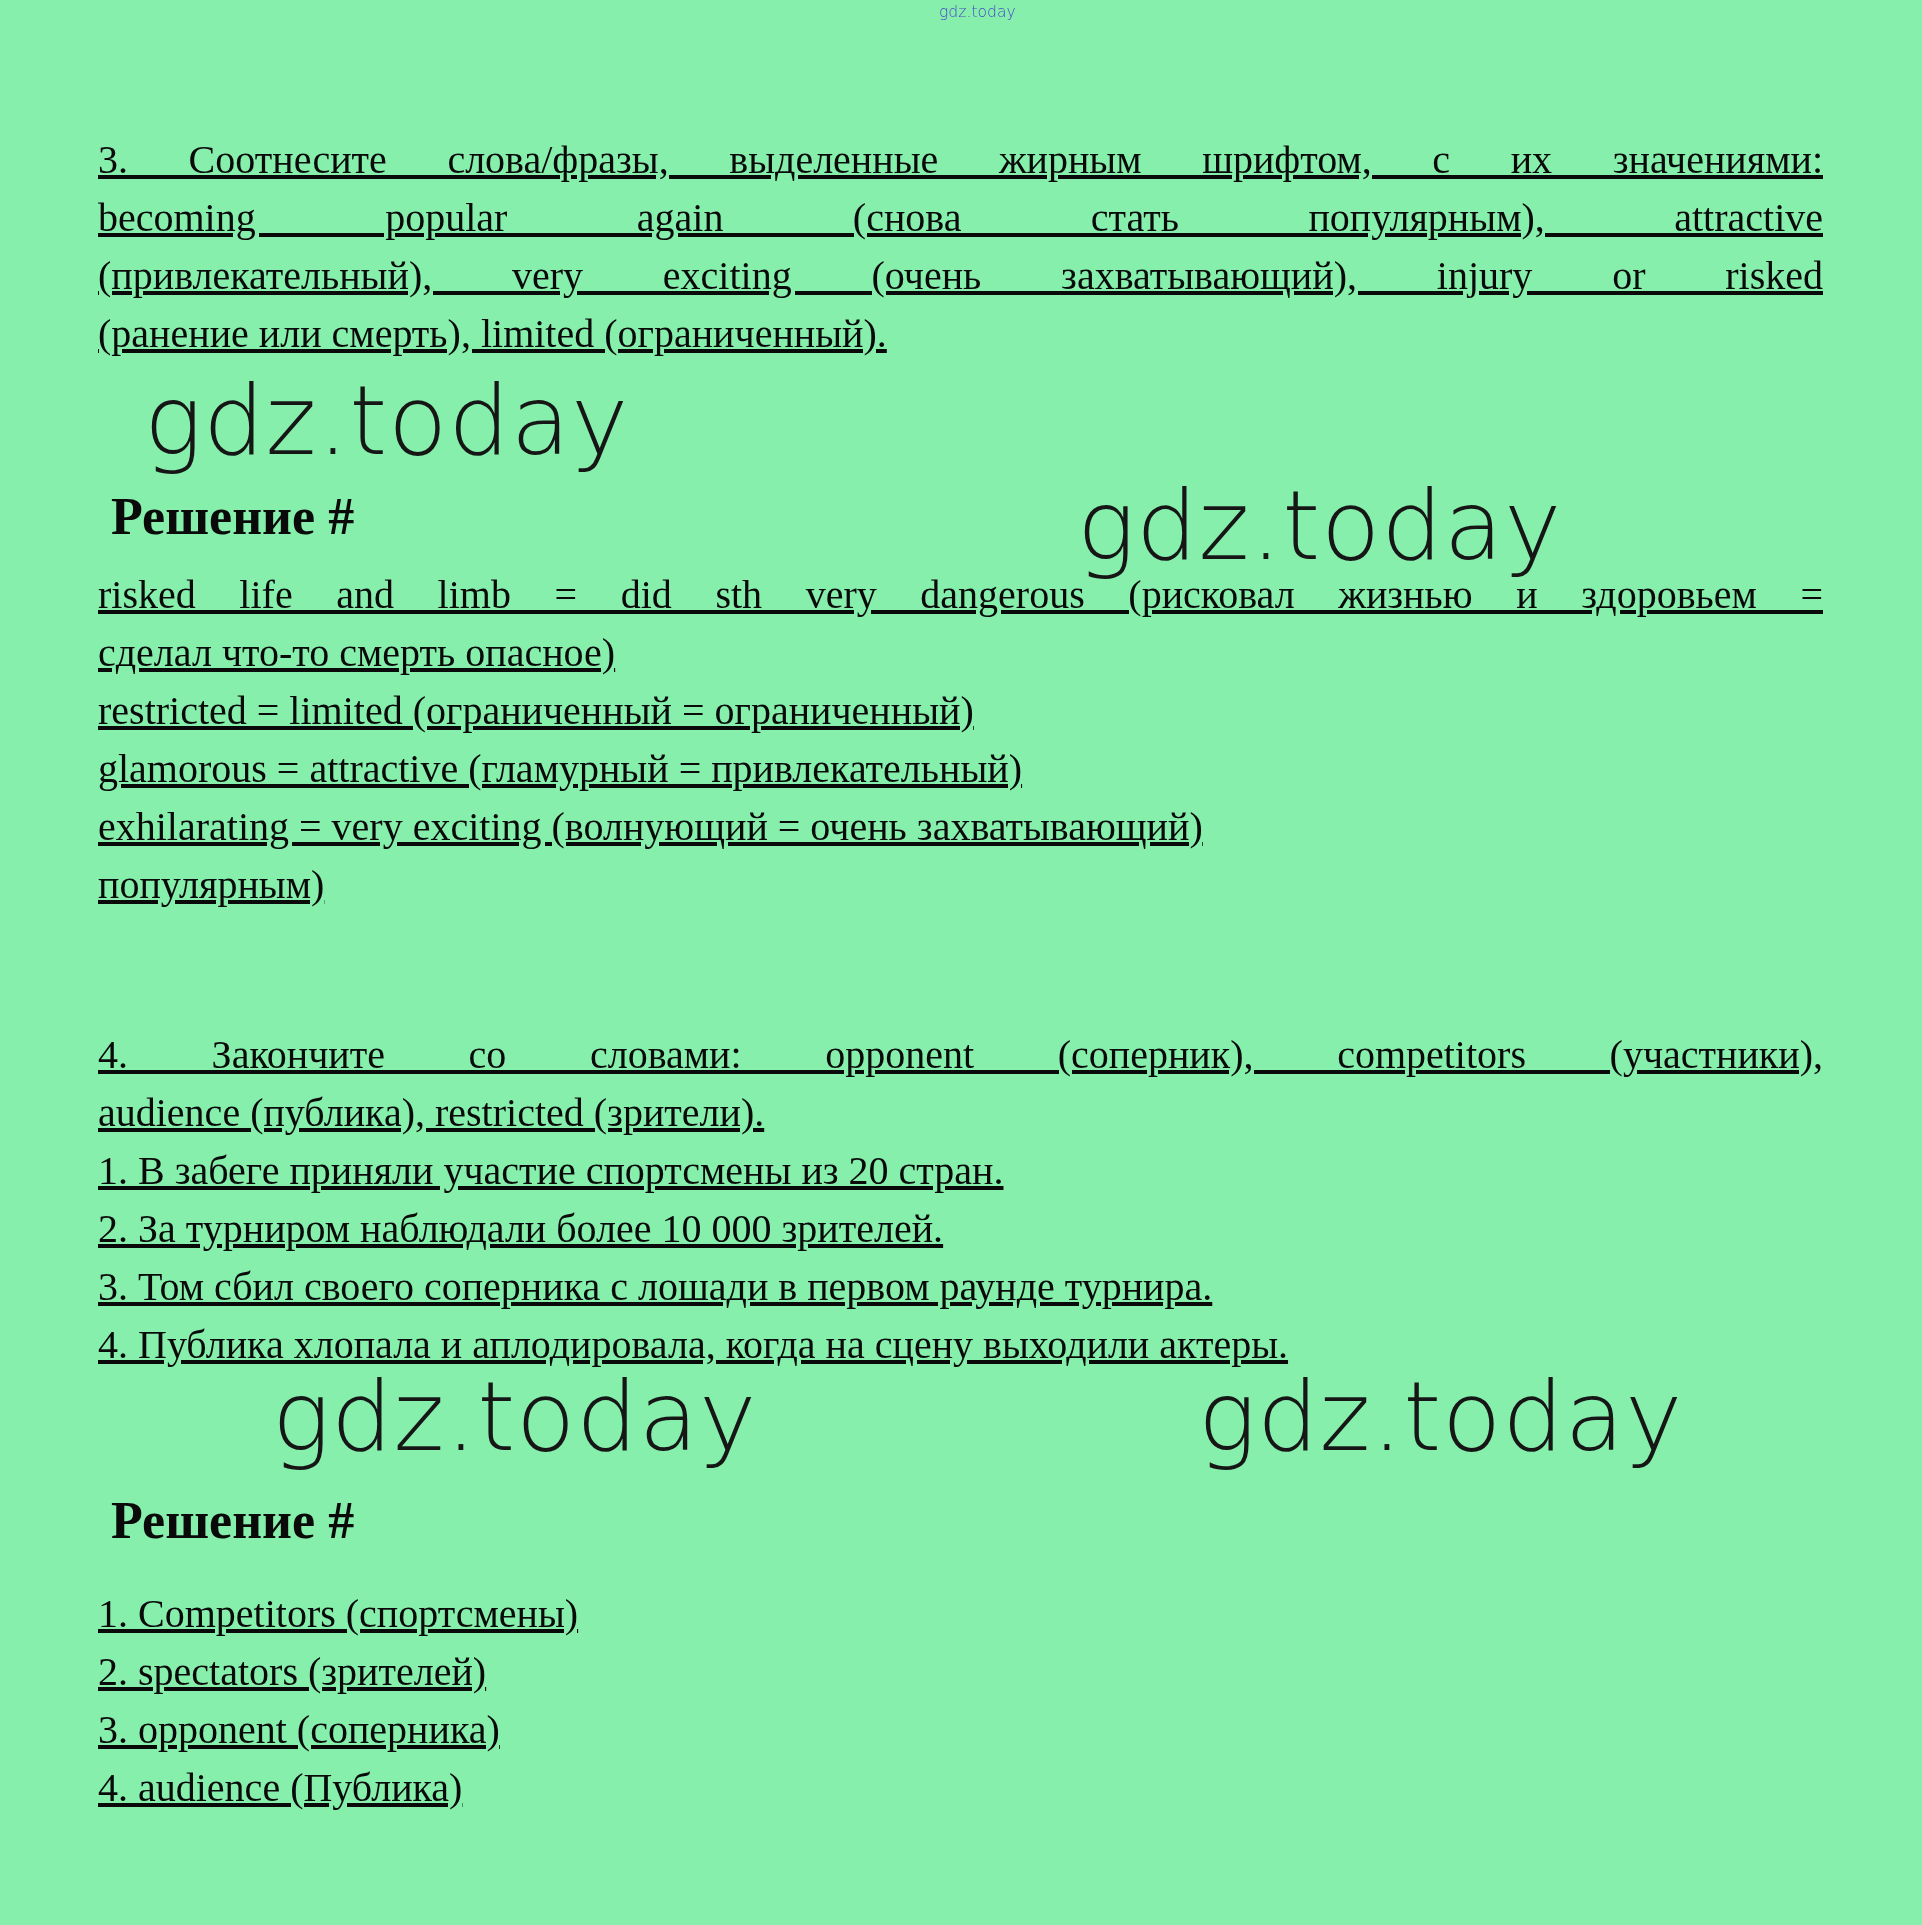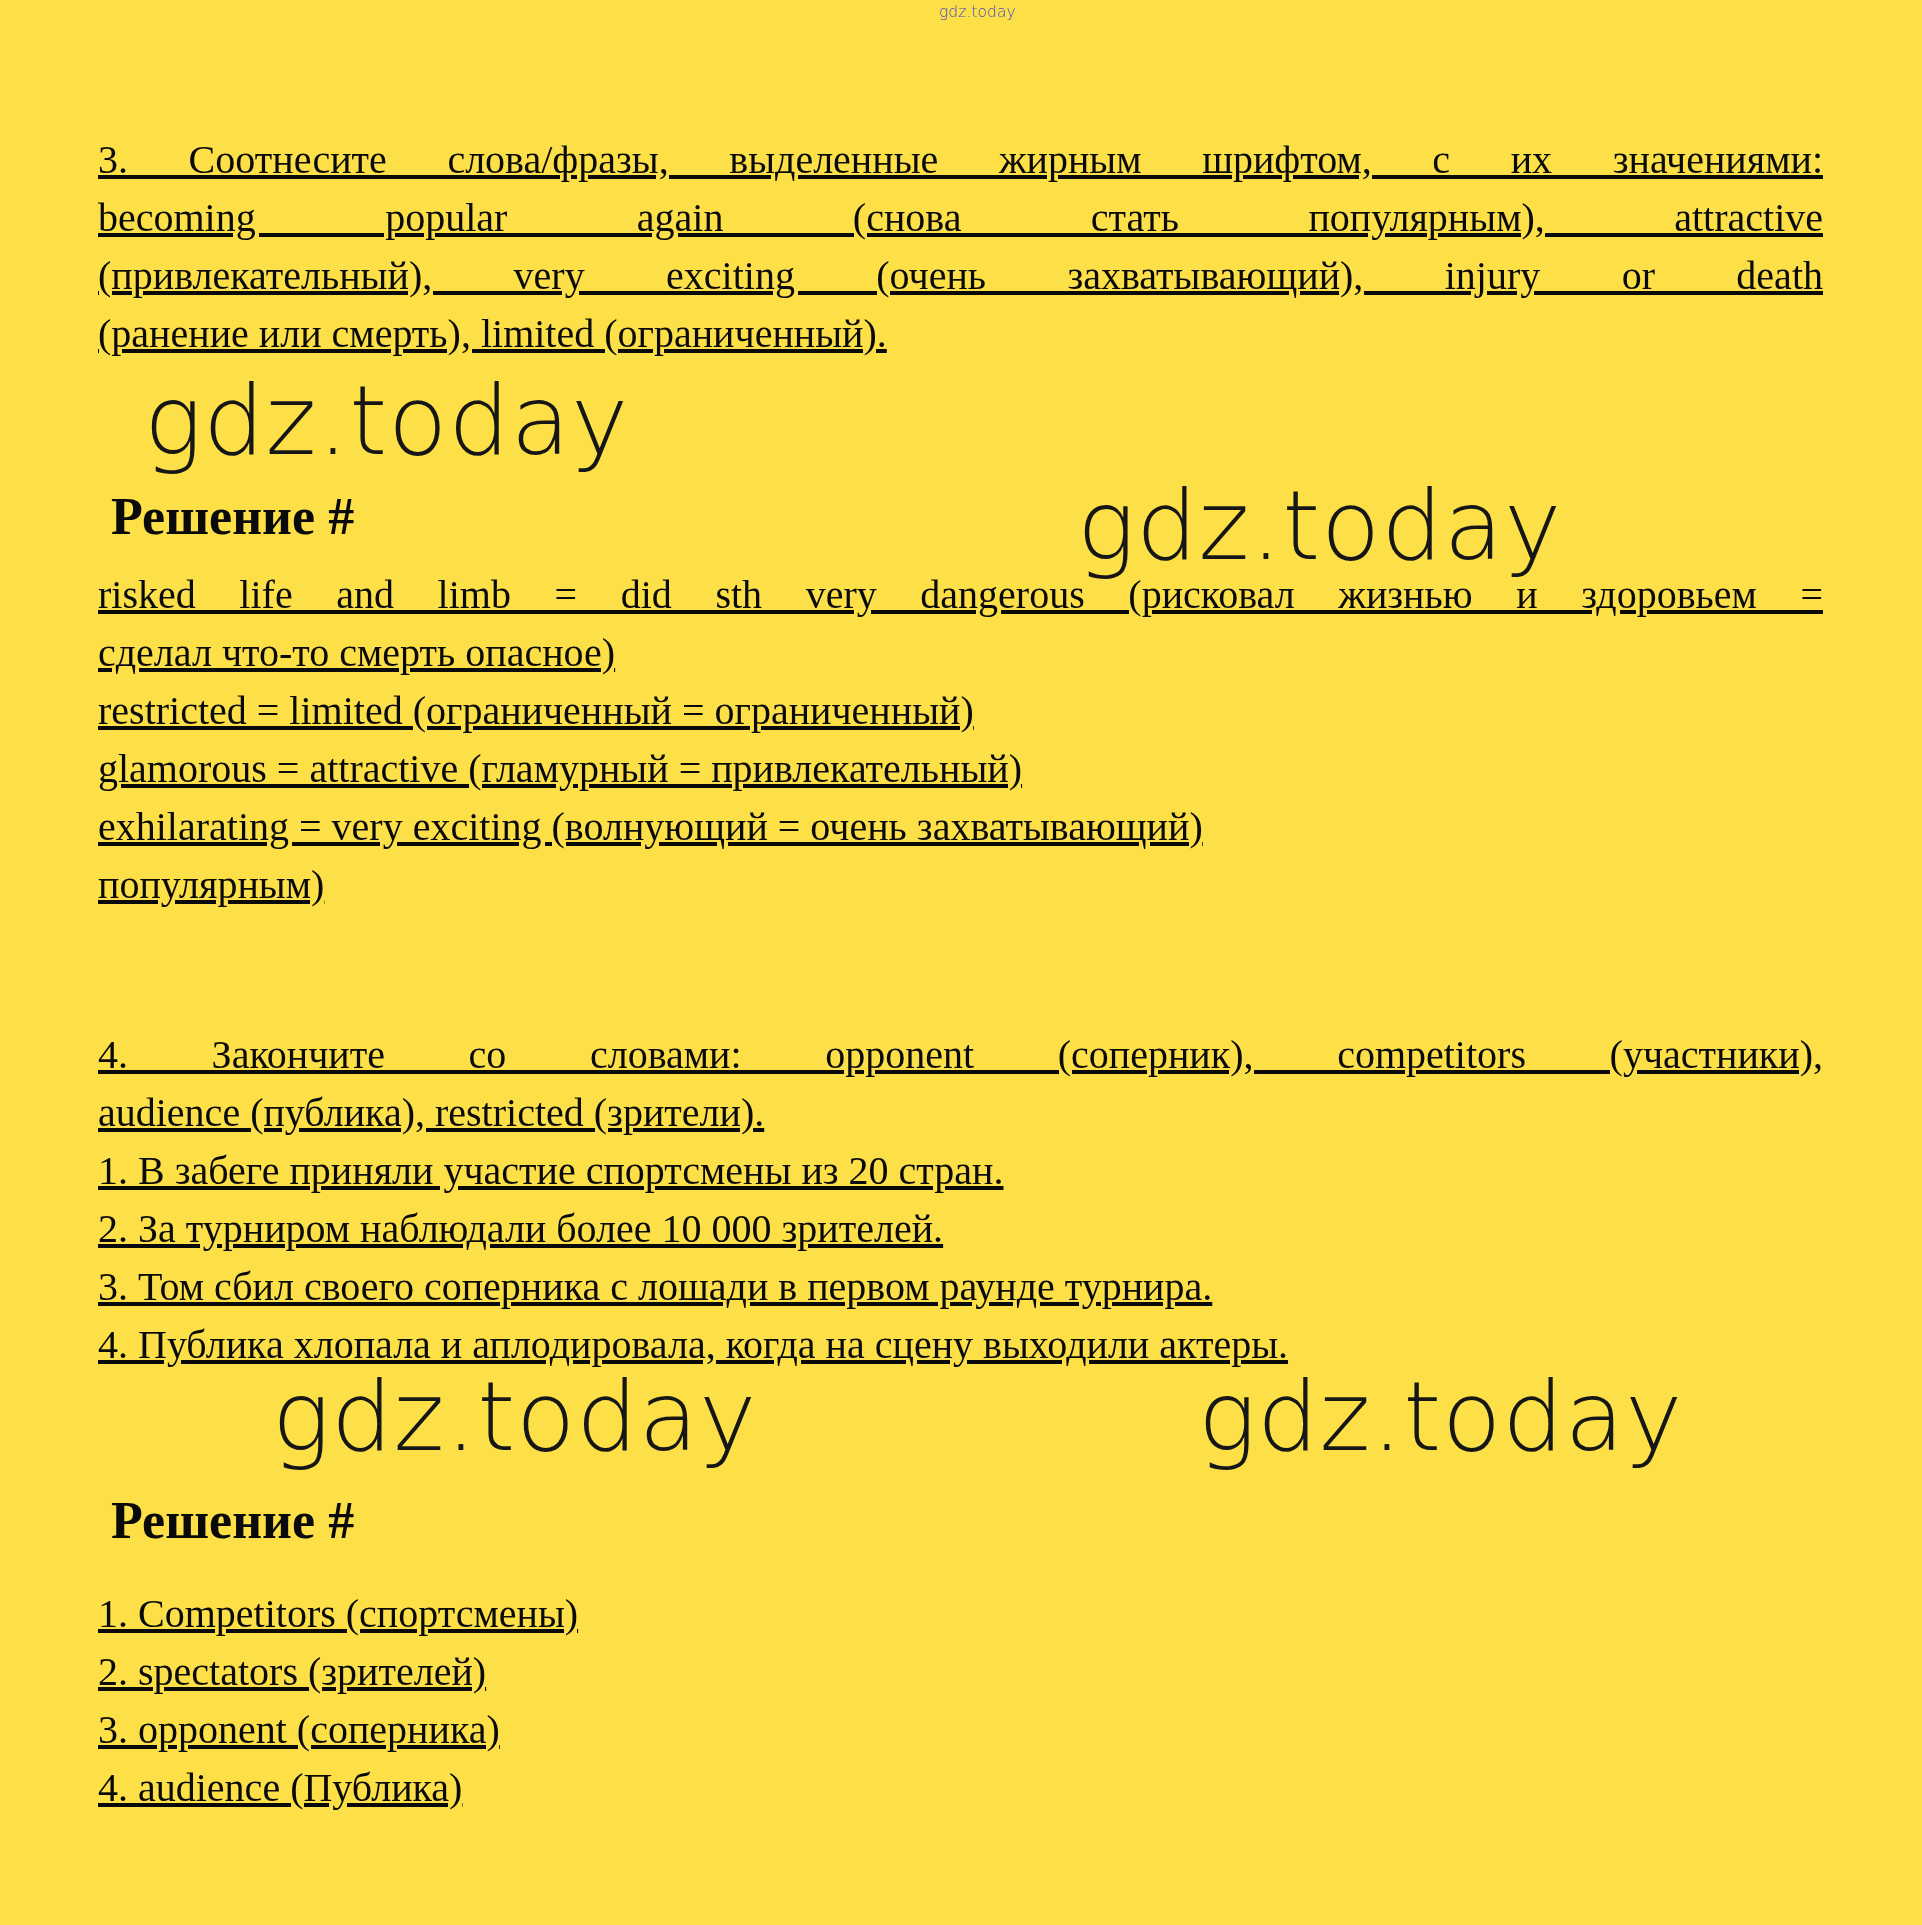--- a/index.html
+++ b/index.html
@@ -4,21 +4,21 @@
 <style>
   html, body {
     margin: 0;
     padding: 0;
     background: #ffffff;
   }
   .page {
     position: relative;
     width: 1922px;
     height: 1926px;
-    background: #fde047;
+    background: #86efac;
     overflow: hidden;
     font-family: "Liberation Serif", serif;
     color: #000000;
   }
   
   .txtblock {
     position: absolute;
     left: 98px;
     width: 1725px;
   }
@@ -79,21 +79,21 @@
 </head>
 <body>
 
 <div class="page">
 
   <div class="wm-small">gdz.today</div>
 
   <section class="txtblock q3">
     <div class="line j">3. Соотнесите слова/фразы, выделенные жирным шрифтом, с их значениями:</div>
     <div class="line j">becoming popular again (снова стать популярным), attractive</div>
-    <div class="line j">(привлекательный), very exciting (очень захватывающий), injury or death</div>
+    <div class="line j">(привлекательный), very exciting (очень захватывающий), injury or risked</div>
     <div class="line">(ранение или смерть), limited (ограниченный).</div>
   </section>
 
   <div class="wm wm1">gdz.today</div>
 
   <h2 class="heading h1pos">Решение #</h2>
 
   <div class="wm wm2">gdz.today</div>
 
   <section class="txtblock sol3">

